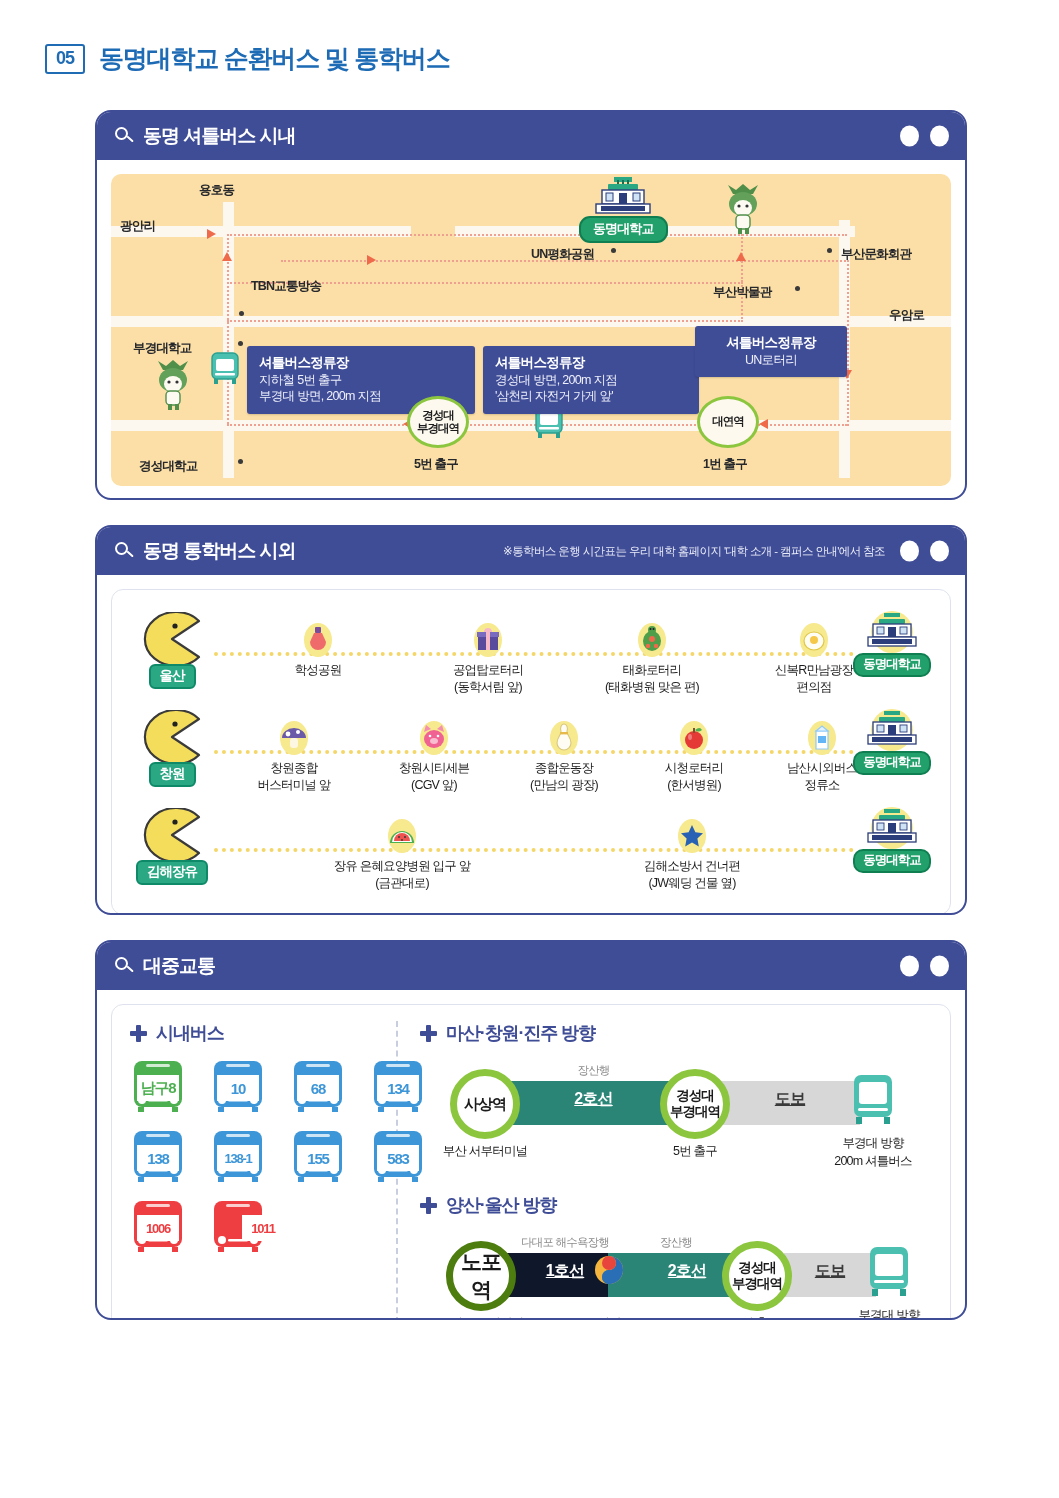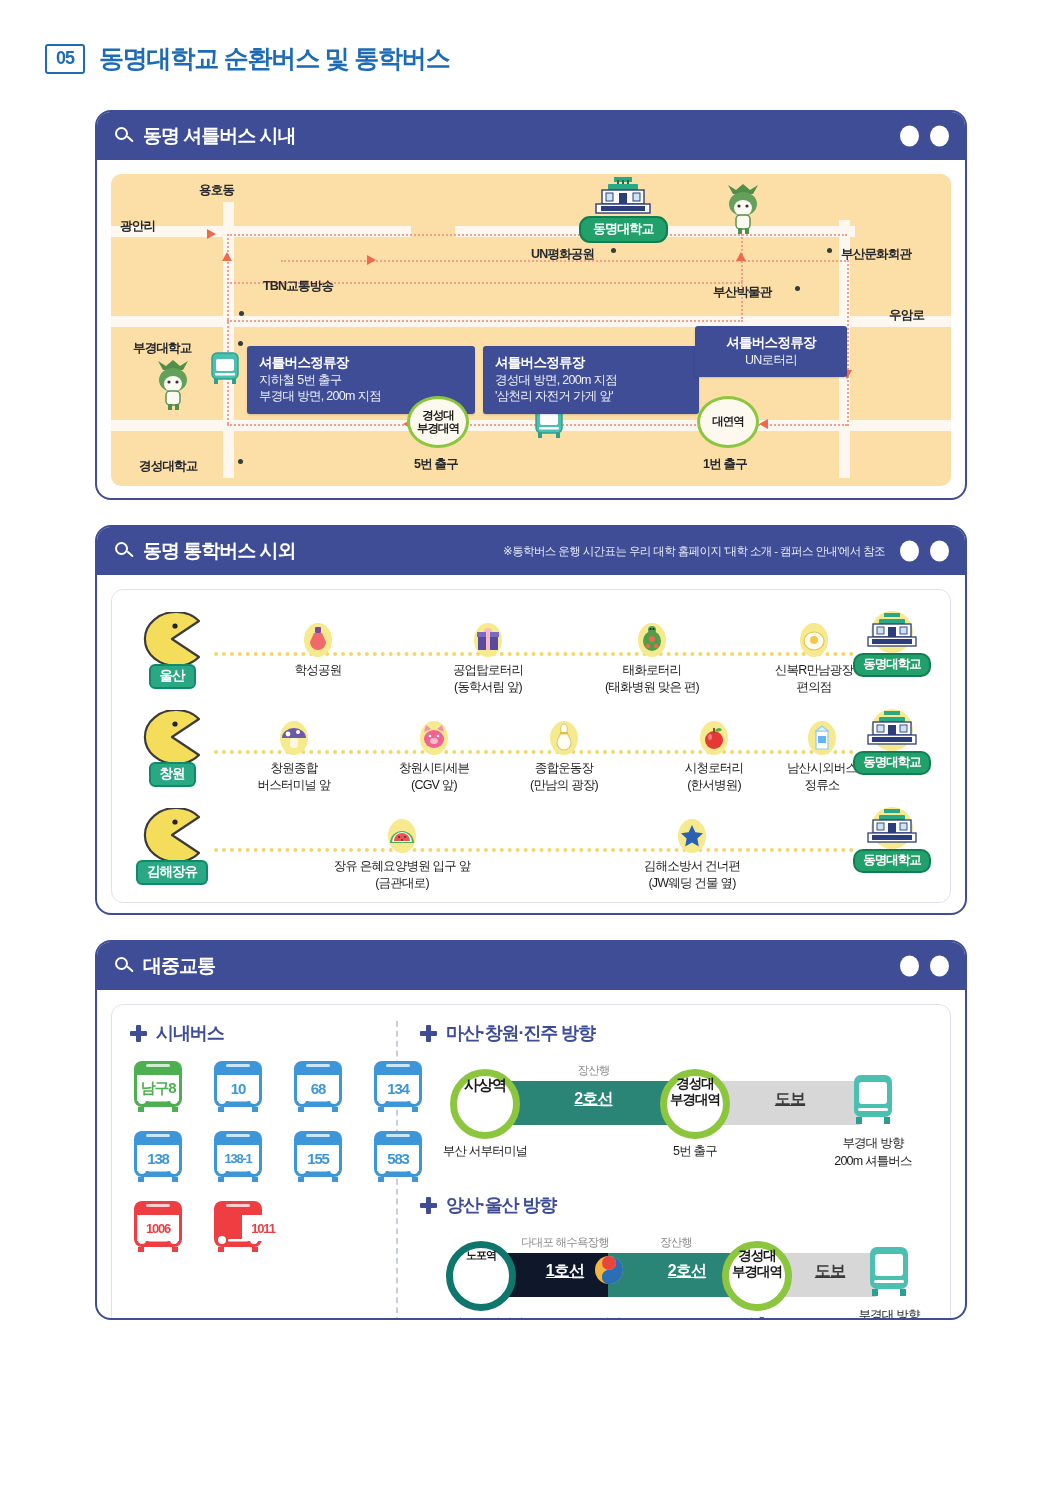--- a/index.html
+++ b/index.html
@@ -83,21 +83,21 @@
     background:#22a06b; color:#fff; font-size:13px; font-weight:bold; letter-spacing:-0.9px;
     border:2.5px solid #0f7f52; border-radius:11px; padding:2px 12px 3px;
   }
   .bldg { width:62px; height:40px; position:relative; }
 
   .busicon { position:absolute; width:28px; height:34px; }
   .mascot { position:absolute; width:44px; height:52px; }
 
   
   #panel-intercity { top:525px; height:390px; }
-  .routes { border:1.5px solid #dfe2ee; border-radius:12px; padding:16px 10px 8px; }
+  .routes { border:1.5px solid #dfe2ee; border-radius:12px; padding:16px 10px 20px; }
   .route-row { position:relative; height:98px; }
   .route-row:last-child { height:92px; }
   .route-line {
     position:absolute; left:92px; right:86px; top:46px; height:0; border-top:4px dotted #f4d768;
   }
   .city-start { position:absolute; left:8px; top:6px; width:84px; text-align:center; }
   .pac { width:62px; height:54px; margin:0 auto; display:block; }
   .city-badge {
     display:inline-block; background:#2aa884; color:#fff; border:2.5px solid #0f8a69; border-radius:6px;
     font-size:13.5px; font-weight:bold; letter-spacing:-1px; padding:1px 9px 2px; margin-top:-12px; position:relative;
@@ -129,21 +129,21 @@
   .busnum { width:56px; height:58px; position:relative; }
   .busnum .lbl {
     position:absolute; left:7px; top:16px; width:42px; height:26px; background:#fff;
     display:flex; align-items:center; justify-content:center;
     font-size:15px; font-weight:bold; letter-spacing:-1.2px;
   }
 
   .metro-row { position:relative; height:112px; margin-top:4px; }
   .mstation {
     position:absolute; border-radius:50%; background:#fff;
-    display:flex; flex-direction:column; align-items:center; text-align:center;
+    display:flex; flex-direction:column; align-items:center; justify-content:center; text-align:center;
     font-weight:bold; letter-spacing:-1px; color:#1b1b1b; z-index:3;
   }
   .mline { position:absolute; height:44px; z-index:1; }
   .mline .txt {
     position:absolute; width:100%; text-align:center; top:8px; font-size:16px; color:#fff;
     font-weight:bold; letter-spacing:-0.8px; text-decoration:underline;
   }
   .mline.walk .txt { color:#3a3a3a; text-decoration:underline; }
   .dest { position:absolute; top:-18px; width:100%; text-align:center; font-size:11.5px; color:#8b8b8b; letter-spacing:-0.8px; }
   .undertxt { position:absolute; text-align:center; font-size:12.5px; letter-spacing:-0.8px; color:#1d1d1d; transform:translateX(-50%); line-height:1.35; white-space:nowrap;}
@@ -194,21 +194,21 @@
         <div class="arrow up" style="left:111px; top:78px;"></div>
         <div class="arrow up" style="left:625px; top:78px;"></div>
         <div class="arrow right" style="left:256px; top:81px;"></div>
         <div class="arrow right" style="left:96px; top:55px;"></div>
         <div class="arrow left" style="left:292px; top:245px;"></div>
         <div class="arrow left" style="left:648px; top:245px;"></div>
         <div class="arrow down" style="left:731px; top:196px;"></div>
 
         <div class="maplbl" style="left:88px; top:8px;">용호동</div>
         <div class="maplbl" style="left:9px;  top:44px;text-align:right;">광안리</div>
-        <div class="maplbl" style="left:152px;top:104px;">TBN교통방송</div>
+        <div class="maplbl" style="left:140px;top:104px;">TBN교통방송</div>
         <div class="maplbl" style="left:22px; top:166px;">부경대학교</div>
         <div class="maplbl" style="left:28px; top:284px;">경성대학교</div>
         <div class="maplbl" style="left:420px;top:72px;">UN평화공원</div>
         <div class="maplbl" style="left:730px;top:72px;">부산문화회관</div>
         <div class="maplbl" style="left:602px;top:110px;">부산박물관</div>
         <div class="maplbl" style="left:778px;top:133px;">우암로</div>
         <div class="maplbl" style="left:303px;top:282px;">5번 출구</div>
         <div class="maplbl" style="left:592px;top:282px;">1번 출구</div>
 
         <div class="mapdot" style="left:127px; top:167px;"></div>
@@ -424,21 +424,21 @@
           </div>
           <div class="stop" style="left:442px;">
             <svg class="ic" viewBox="0 0 34 36">
               <ellipse cx="17" cy="18" rx="14" ry="17" fill="#f7e98e"></ellipse>
               <path d="M17 4 c3 0 4 4 3 7 c-1 3 4 6 4 12 a7 7 0 0 1 -14 0 c0 -6 5 -9 4 -12 c-1 -3 0 -7 3 -7 z" fill="#fffdf3" stroke="#d8c77e" stroke-width="1.1"></path>
               <rect x="13" y="12" width="8" height="2.4" fill="#e5b94a"></rect>
             </svg>
             <div class="nm">종합운동장</div>
             <div class="nm">(만남의 광장)</div>
           </div>
-          <div class="stop" style="left:592px;">
+          <div class="stop" style="left:572px;">
             <svg class="ic" viewBox="0 0 34 36">
               <ellipse cx="17" cy="18" rx="14" ry="17" fill="#f7e98e"></ellipse>
               <circle cx="17" cy="20" r="9" fill="#e53935"></circle>
               <rect x="16" y="8" width="2" height="5" fill="#7a5230"></rect>
               <path d="M18 10 q5 -4 7 0 q-4 3 -7 0 z" fill="#4caf50"></path>
               <ellipse cx="13" cy="17" rx="2" ry="3" fill="#ef9a9a" opacity=".7"></ellipse>
             </svg>
             <div class="nm">시청로터리</div>
             <div class="nm">(한서병원)</div>
           </div>
@@ -705,21 +705,21 @@
               <span class="dest">다대포 해수욕장행</span>
               <span class="txt">1호선</span>
             </div>
             <div class="mline" style="left:188px; top:22px; width:136px; background:#2a8577;">
               <span class="dest">장산행</span>
               <span class="txt" style="padding-left:22px;">2호선</span>
             </div>
             <div class="mline walk" style="left:364px; top:22px; width:92px; background:#d7d7d7;">
               <span class="txt">도보</span>
             </div>
-            <div class="mstation" style="left:26px; top:10px; width:70px; height:70px; border:7px solid #0f766e; font-size:11px;">
+            <div class="mstation" style="left:26px; top:10px; width:70px; height:70px; border:7px solid #4d7c0f; font-size:21px;">
               <span>노포역</span>
             </div>
             <div class="undertxt" style="left:61px; top:84px;">부산 동부터미널</div>
             <svg class="transfer" style="left:174px; top:24px;" viewBox="0 0 30 30">
               <circle cx="15" cy="15" r="14" fill="#f5b63f"></circle>
               <path d="M15 1 a14 14 0 0 1 0 28 a7 7 0 0 1 0 -14 a7 7 0 0 0 0 -14 z" fill="#2a6fb5"></path>
               <circle cx="15" cy="8" r="7" fill="#e8453c"></circle>
               <circle cx="15" cy="22" r="7" fill="#2a6fb5"></circle>
             </svg>
             <div class="undertxt" style="left:189px; top:84px;">서면</div>

